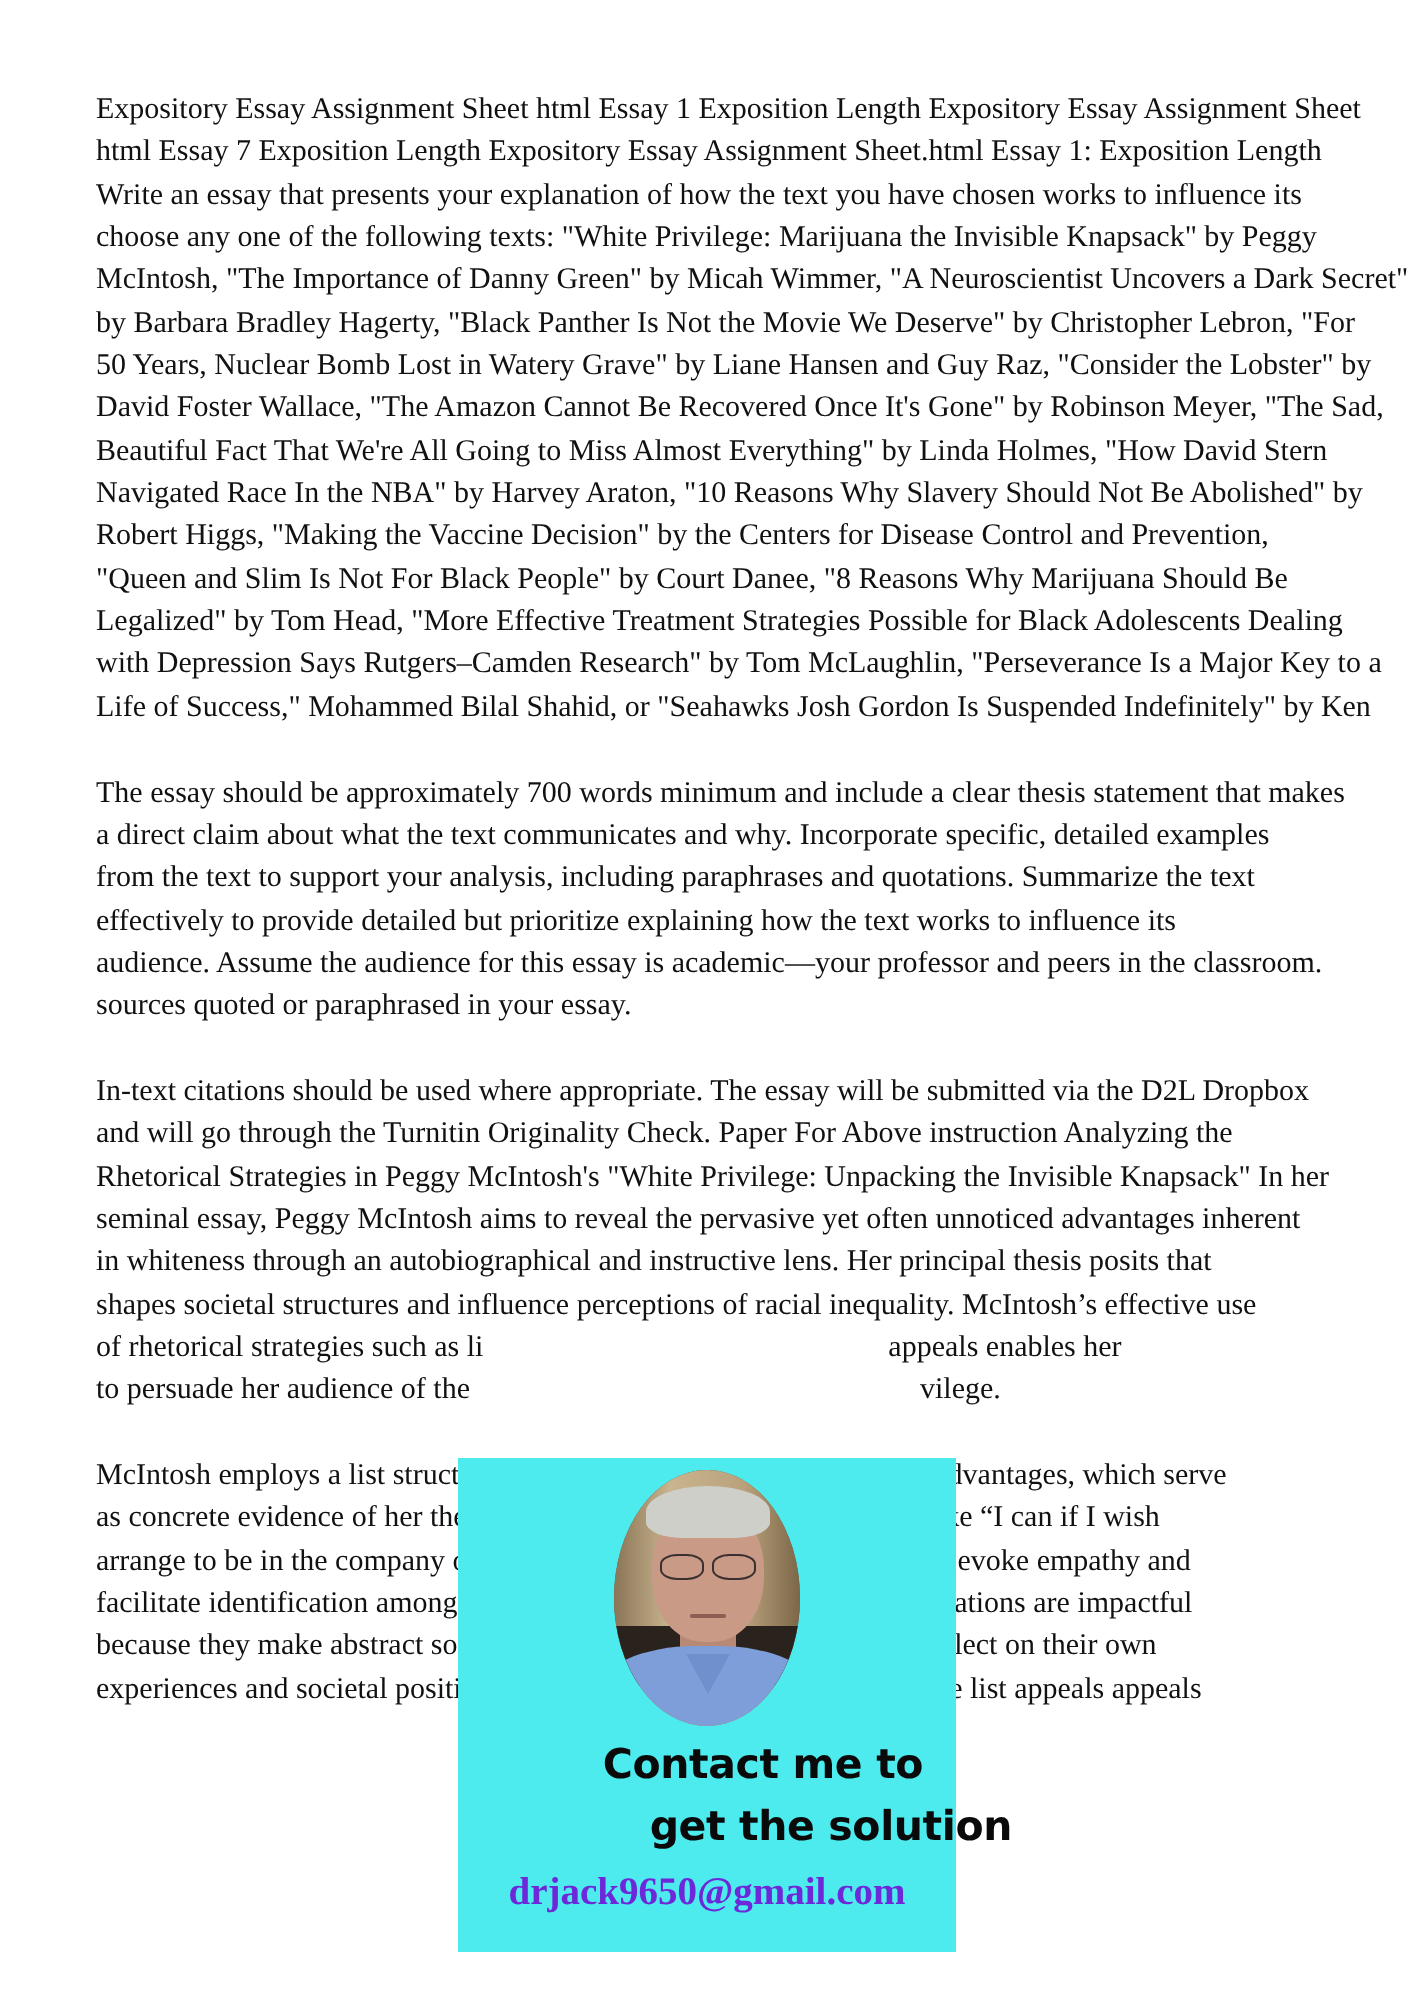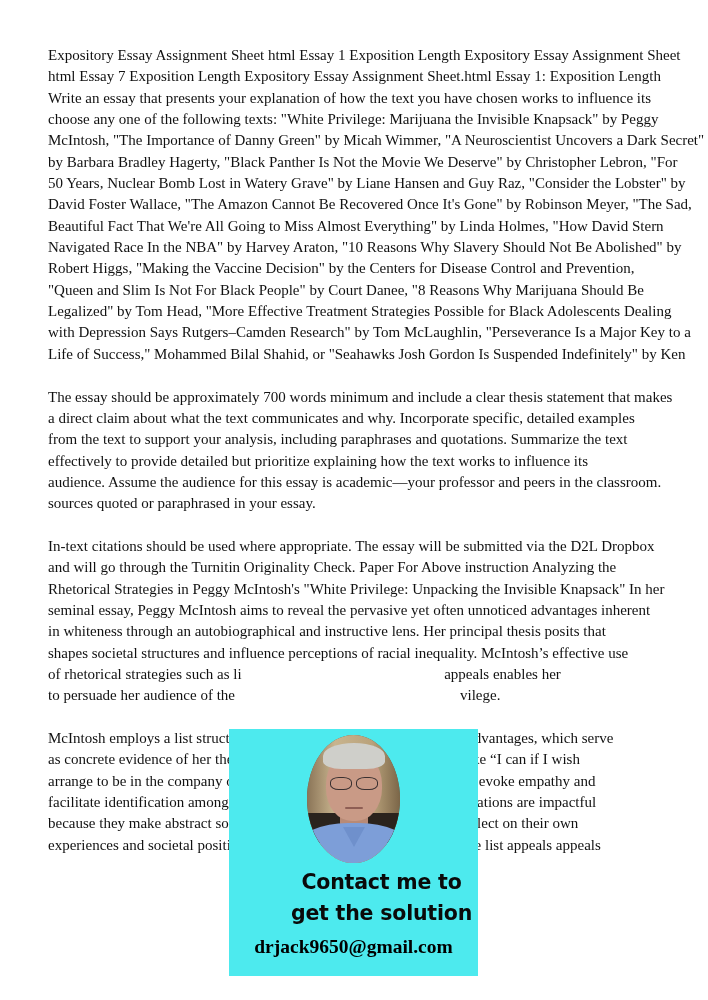--- a/index.html
+++ b/index.html
@@ -110,31 +110,31 @@
       text-align: center;
       font-family: "DejaVu Sans", sans-serif;
       font-weight: bold;
       font-size: 20.5px;
       color: #0a0a0a;
       letter-spacing: -0.2px;
       line-height: 30px;
       margin-left: 28px;
     }
     .promo-title.l1 { top: 138px; }
-    .promo-title.l2 { top: 169px; }
+    .promo-title.l2 { top: 169px; text-align: right; }
     .promo-email {
       position: absolute;
       left: 0;
       top: 203px;
       width: 249px;
       text-align: center;
       font-family: "Liberation Serif", "DejaVu Serif", serif;
       font-weight: bold;
       font-size: 19.5px;
-      color: #000000;
+      color: #6d28d9;
       line-height: 30px;
     }
   </style>
 </head>
 <body>
 
 <div class="page">
   <p class="para">
     <span class="line">Expository Essay Assignment Sheet html Essay 1 Exposition Length Expository Essay Assignment Sheet</span>
     <span class="line">html Essay 7 Exposition Length Expository Essay Assignment Sheet.html Essay 1: Exposition Length</span>

